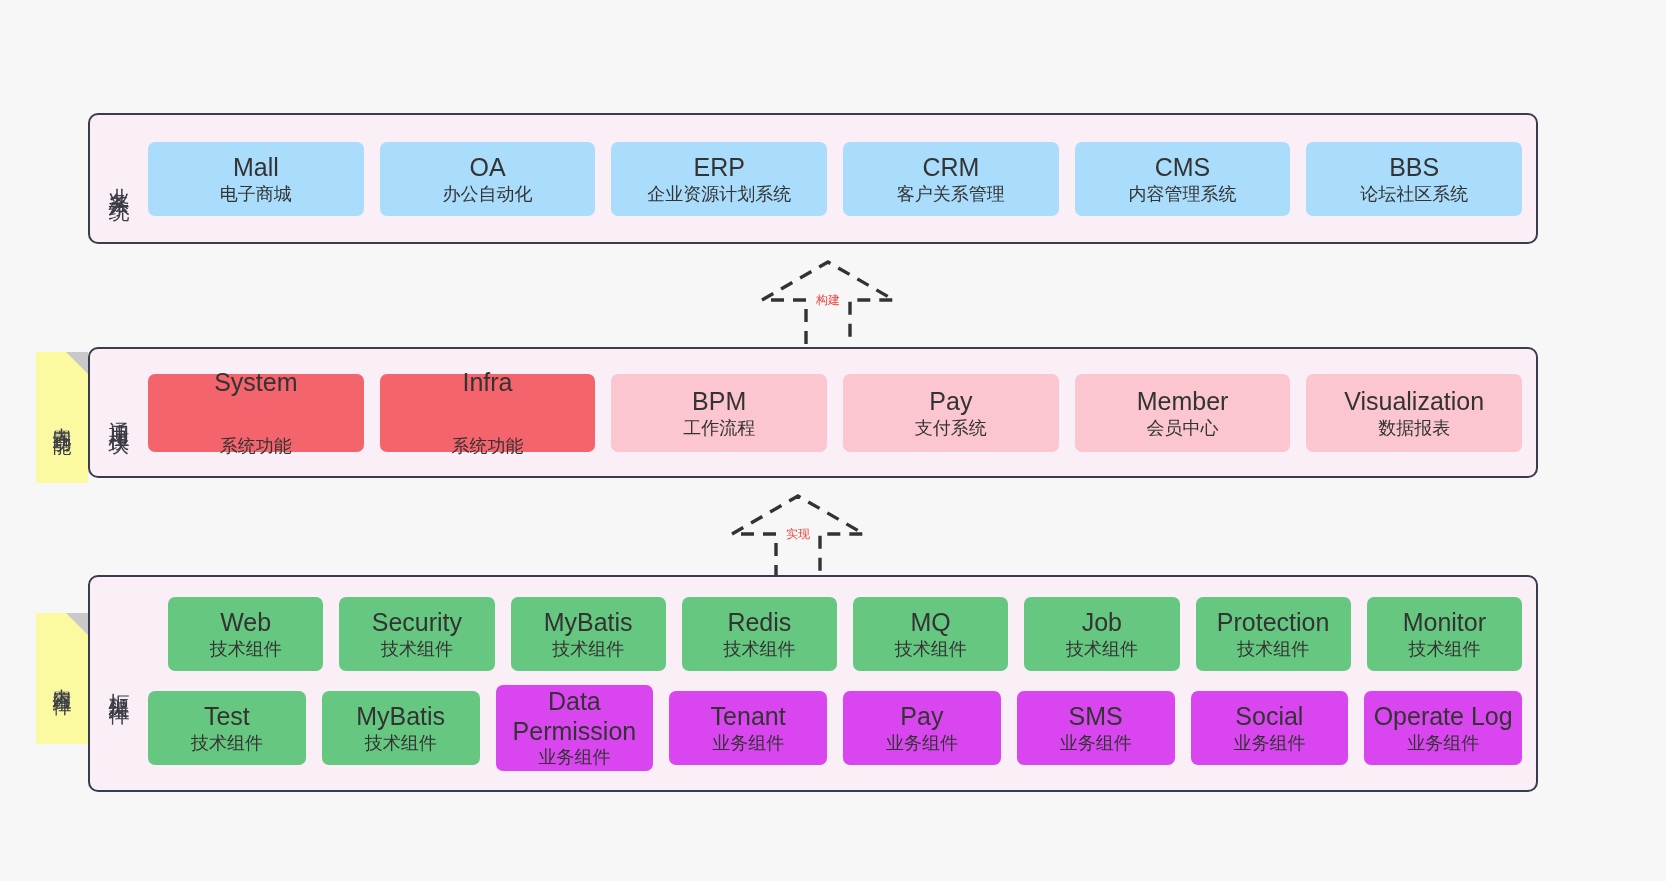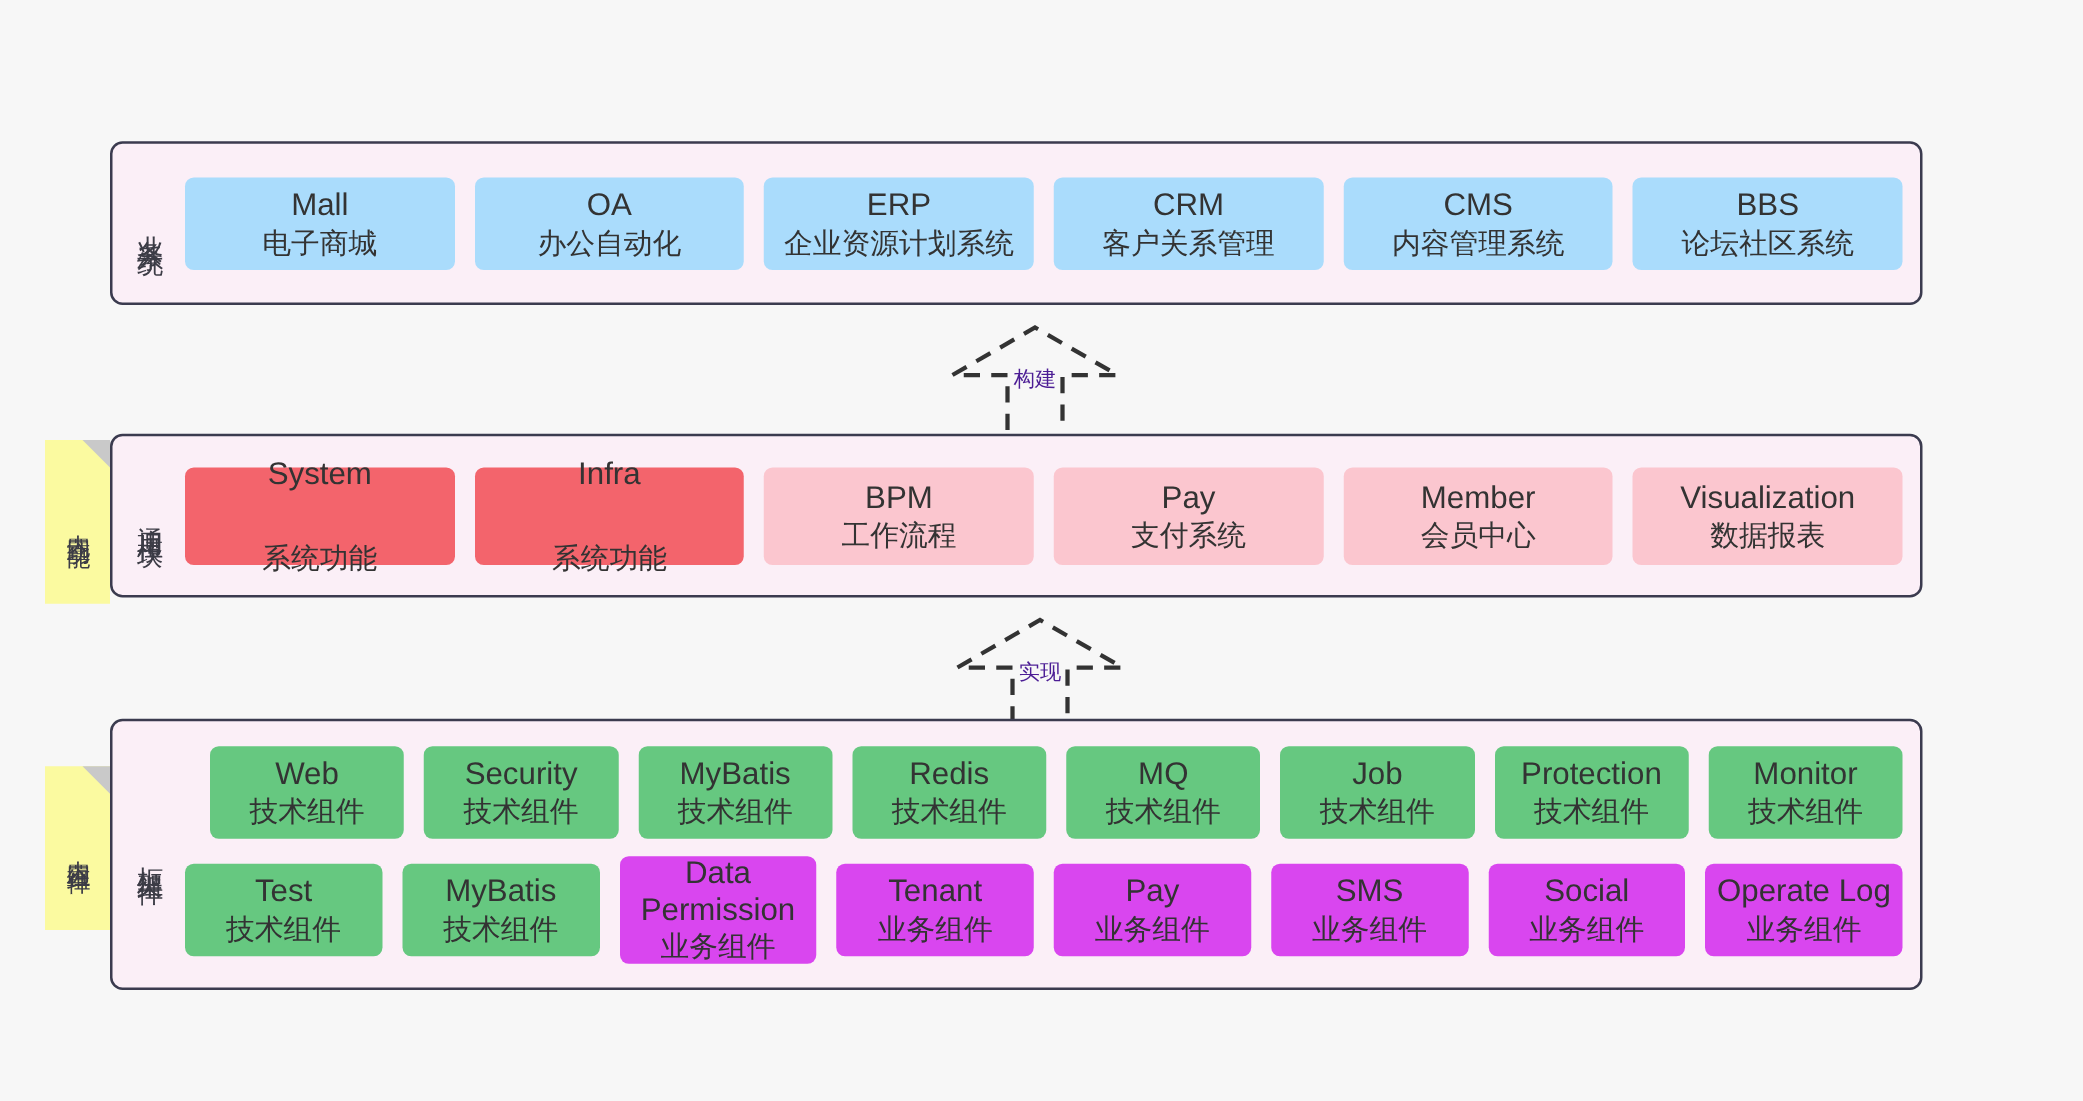--- a/index.html
+++ b/index.html
@@ -59,21 +59,21 @@
     flex-direction:column;
     align-items:center;
     justify-content:center;
     box-sizing:border-box;
     padding:6px 4px;
     line-height:1.28;
     text-align:center;
     color:#333333;
   }
   .card .t1{font-size:25px;}
-  .card .t2{font-size:23px;}
+  .card .t2{font-size:18px;}
 
   .c-blue{background:#aadcfc;}
   .c-red{background:#f3646c;gap:37px;}
   .c-pink{background:#fbc6cf;}
   .c-green{background:#66c880;}
   .c-lightgreen{background:#d946ef;}
 
   
   .note{
     position:absolute;
@@ -100,22 +100,22 @@
     border-top:22px solid #c9c9c9;
   }
 
   
   .arrow{position:absolute;}
   .arrow svg{display:block;overflow:visible;}
   .arrow .alabel{
     position:absolute;
     left:50%;
     transform:translateX(-50%);
-    font-size:17px;
-    color:#4c1d95;
+    font-size:12px;
+    color:#ef4444;
     background:transparent;
     white-space:nowrap;
   }
 </style>
 </head>
 <body>
 
 <div id="canvas">
 
   <div class="layer" style="left:88px;top:113px;width:1450px;height:131px;">
@@ -187,21 +187,21 @@
           <span class="t2">会员中心</span>
         </div>
         <div class="card c-pink">
           <span class="t1">Visualization</span>
           <span class="t2">数据报表</span>
         </div>
       </div>
     </div>
   </div>
 
-  <div class="arrow" style="left:762px;top:492px;width:140px;height:86px;">
+  <div class="arrow" style="left:728px;top:492px;width:140px;height:86px;">
     <svg width="140" height="86" viewBox="0 0 140 86" fill="none">
       <path d="M 48 86 L 48 42 L 4 42 L 70 4 L 136 42 L 92 42 L 92 86" stroke="#333333" stroke-width="3.4" fill="none" stroke-dasharray="13 9" stroke-linejoin="miter"></path>
     </svg>
     <span class="alabel" style="top:34px;">实现</span>
   </div>
 
   <div class="note" style="left:36px;top:613px;width:52px;height:131px;">
     <span class="fold"></span>
     <span class="note-text">内置组件</span>
   </div>

